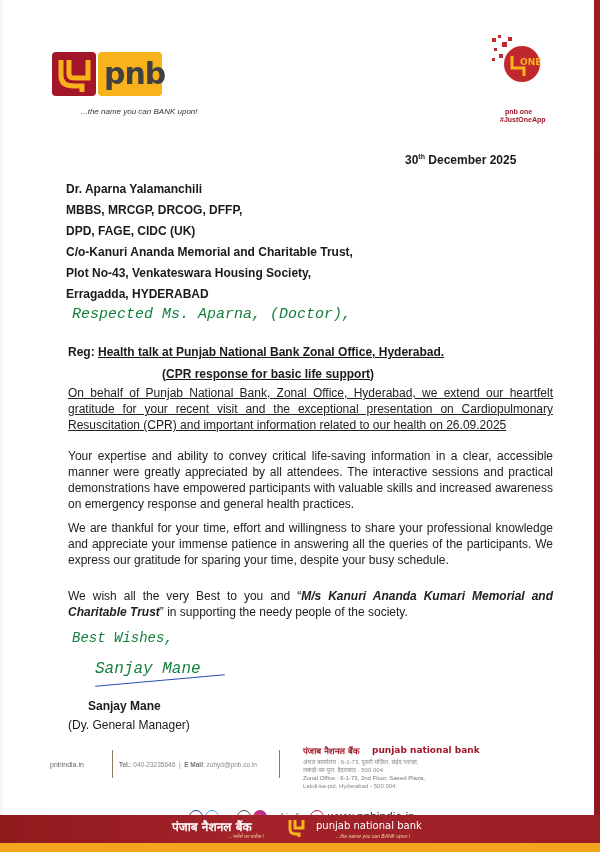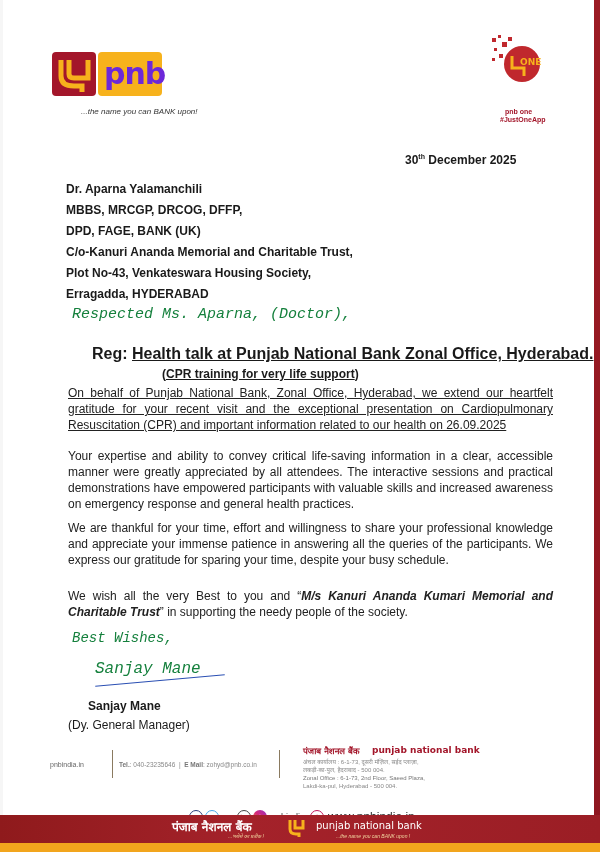--- a/index.html
+++ b/index.html
@@ -6,39 +6,39 @@
   body {
     width: 600px; height: 852px; position: relative; overflow: hidden;
     background: #ffffff; font-family: "Liberation Sans", sans-serif; color: #1a1a1a;
   }
   .abs { position: absolute; }
 
   
   .pnb-logo { left: 52px; top: 52px; width: 110px; height: 44px; }
   .pnb-logo .mark { position: absolute; left: 0; top: 0; width: 44px; height: 44px; background: #a3162a; border-radius: 4px; }
   .pnb-logo .word { position: absolute; left: 46px; top: 0; width: 64px; height: 44px; background: #f7b21c; border-radius: 4px; }
-  .pnb-logo .word span { position: absolute; left: 6px; top: 4px; font-size: 30px; font-weight: bold; color: #6d28d9; letter-spacing: -1px; font-family: "DejaVu Sans", sans-serif; }
+  .pnb-logo .word span { position: absolute; left: 6px; top: 4px; font-size: 30px; font-weight: bold; color: #404040; letter-spacing: -1px; font-family: "DejaVu Sans", sans-serif; }
   .tagline { left: 52px; top: 107px; font-size: 8px; font-style: italic; color: #333; margin-left: 29px; }
 
   .one-logo { left: 490px; top: 34px; width: 52px; height: 52px; }
   .one-tag1 { left: 505px; top: 108px; font-size: 7px; font-weight: bold; color: #a3162a; }
   .one-tag2 { left: 500px; top: 116px; font-size: 7px; font-weight: bold; color: #a3162a; }
 
   .right-stripe { right: 0; top: 0; width: 6px; height: 852px; background: linear-gradient(#9b1b24, #8e1620); }
   .left-stripe { left: 0; top: 0; width: 3px; height: 852px; background: #f6f6f6; }
 
   .date { left: 405px; top: 153px; font-size: 12px; font-weight: bold; }
   .date sup { font-size: 7px; }
 
   .addr { left: 66px; font-size: 12px; font-weight: bold; }
 
   .hand { font-family: Liberation Mono, monospace; font-style: italic; color: #15803d; }
   .salutation { left: 72px; top: 306px; font-size: 15px; }
 
-  .reg { left: 68px; top: 345px; font-size: 16px; font-weight: bold; margin-left: 24px; }
+  .reg { left: 68px; top: 345px; font-size: 12px; font-weight: bold; }
   .reg .u { text-decoration: underline; }
   .reg2 { left: 162px; top: 367px; font-size: 12px; font-weight: bold; }
   .reg2 .u { text-decoration: underline; }
 
   .para { left: 68px; width: 485px; font-size: 12px; line-height: 16px; text-align: justify; color: #222; }
   .p1 { top: 385px; text-decoration: underline; }
   .p2 { top: 448px; }
   .p3 { top: 520px; }
   .p4 { top: 588px; }
   .p4 b { font-style: italic; }
@@ -113,32 +113,32 @@
 </div>
 <div class="abs one-tag1">pnb one</div>
 <div class="abs one-tag2">#JustOneApp</div>
 
 <div class="abs date">
   <span>30</span><sup>th</sup><span> December 2025</span>
 </div>
 
 <div class="abs addr" style="top:182px">Dr. Aparna Yalamanchili</div>
 <div class="abs addr" style="top:203px">MBBS, MRCGP, DRCOG, DFFP,</div>
-<div class="abs addr" style="top:224px">DPD, FAGE, BANK (UK)</div>
+<div class="abs addr" style="top:224px">DPD, FAGE, CIDC (UK)</div>
 <div class="abs addr" style="top:245px">C/o-Kanuri Ananda Memorial and Charitable Trust,</div>
 <div class="abs addr" style="top:266px">Plot No-43, Venkateswara Housing Society,</div>
 <div class="abs addr" style="top:287px">Erragadda, HYDERABAD</div>
 
 <div class="abs hand salutation">Respected Ms. Aparna, (Doctor),</div>
 
 <div class="abs reg">
   <span>Reg: </span><span class="u">Health talk at Punjab National Bank Zonal Office, Hyderabad.</span>
 </div>
 <div class="abs reg2">
-  <span>(</span><span class="u">CPR training for very life support</span><span>)</span>
+  <span>(</span><span class="u">CPR response for basic life support</span><span>)</span>
 </div>
 
 <div class="abs para p1">On behalf of Punjab National Bank, Zonal Office, Hyderabad, we extend our heartfelt gratitude for your recent visit and the exceptional presentation on Cardiopulmonary Resuscitation (CPR) and important information related to our health on 26.09.2025</div>
 <div class="abs para p2">Your expertise and ability to convey critical life-saving information in a clear, accessible manner were greatly appreciated by all attendees. The interactive sessions and practical demonstrations have empowered participants with valuable skills and increased awareness on emergency response and general health practices.</div>
 <div class="abs para p3">We are thankful for your time, effort and willingness to share your professional knowledge and appreciate your immense patience in answering all the queries of the participants. We express our gratitude for sparing your time, despite your busy schedule.</div>
 <div class="abs para p4">
   <span>We wish all the very Best to you and “</span><b>M/s Kanuri Ananda Kumari Memorial and Charitable Trust</b><span>” in supporting the needy people of the society.</span>
 </div>
 
 <div class="abs hand best">Best Wishes,</div>

